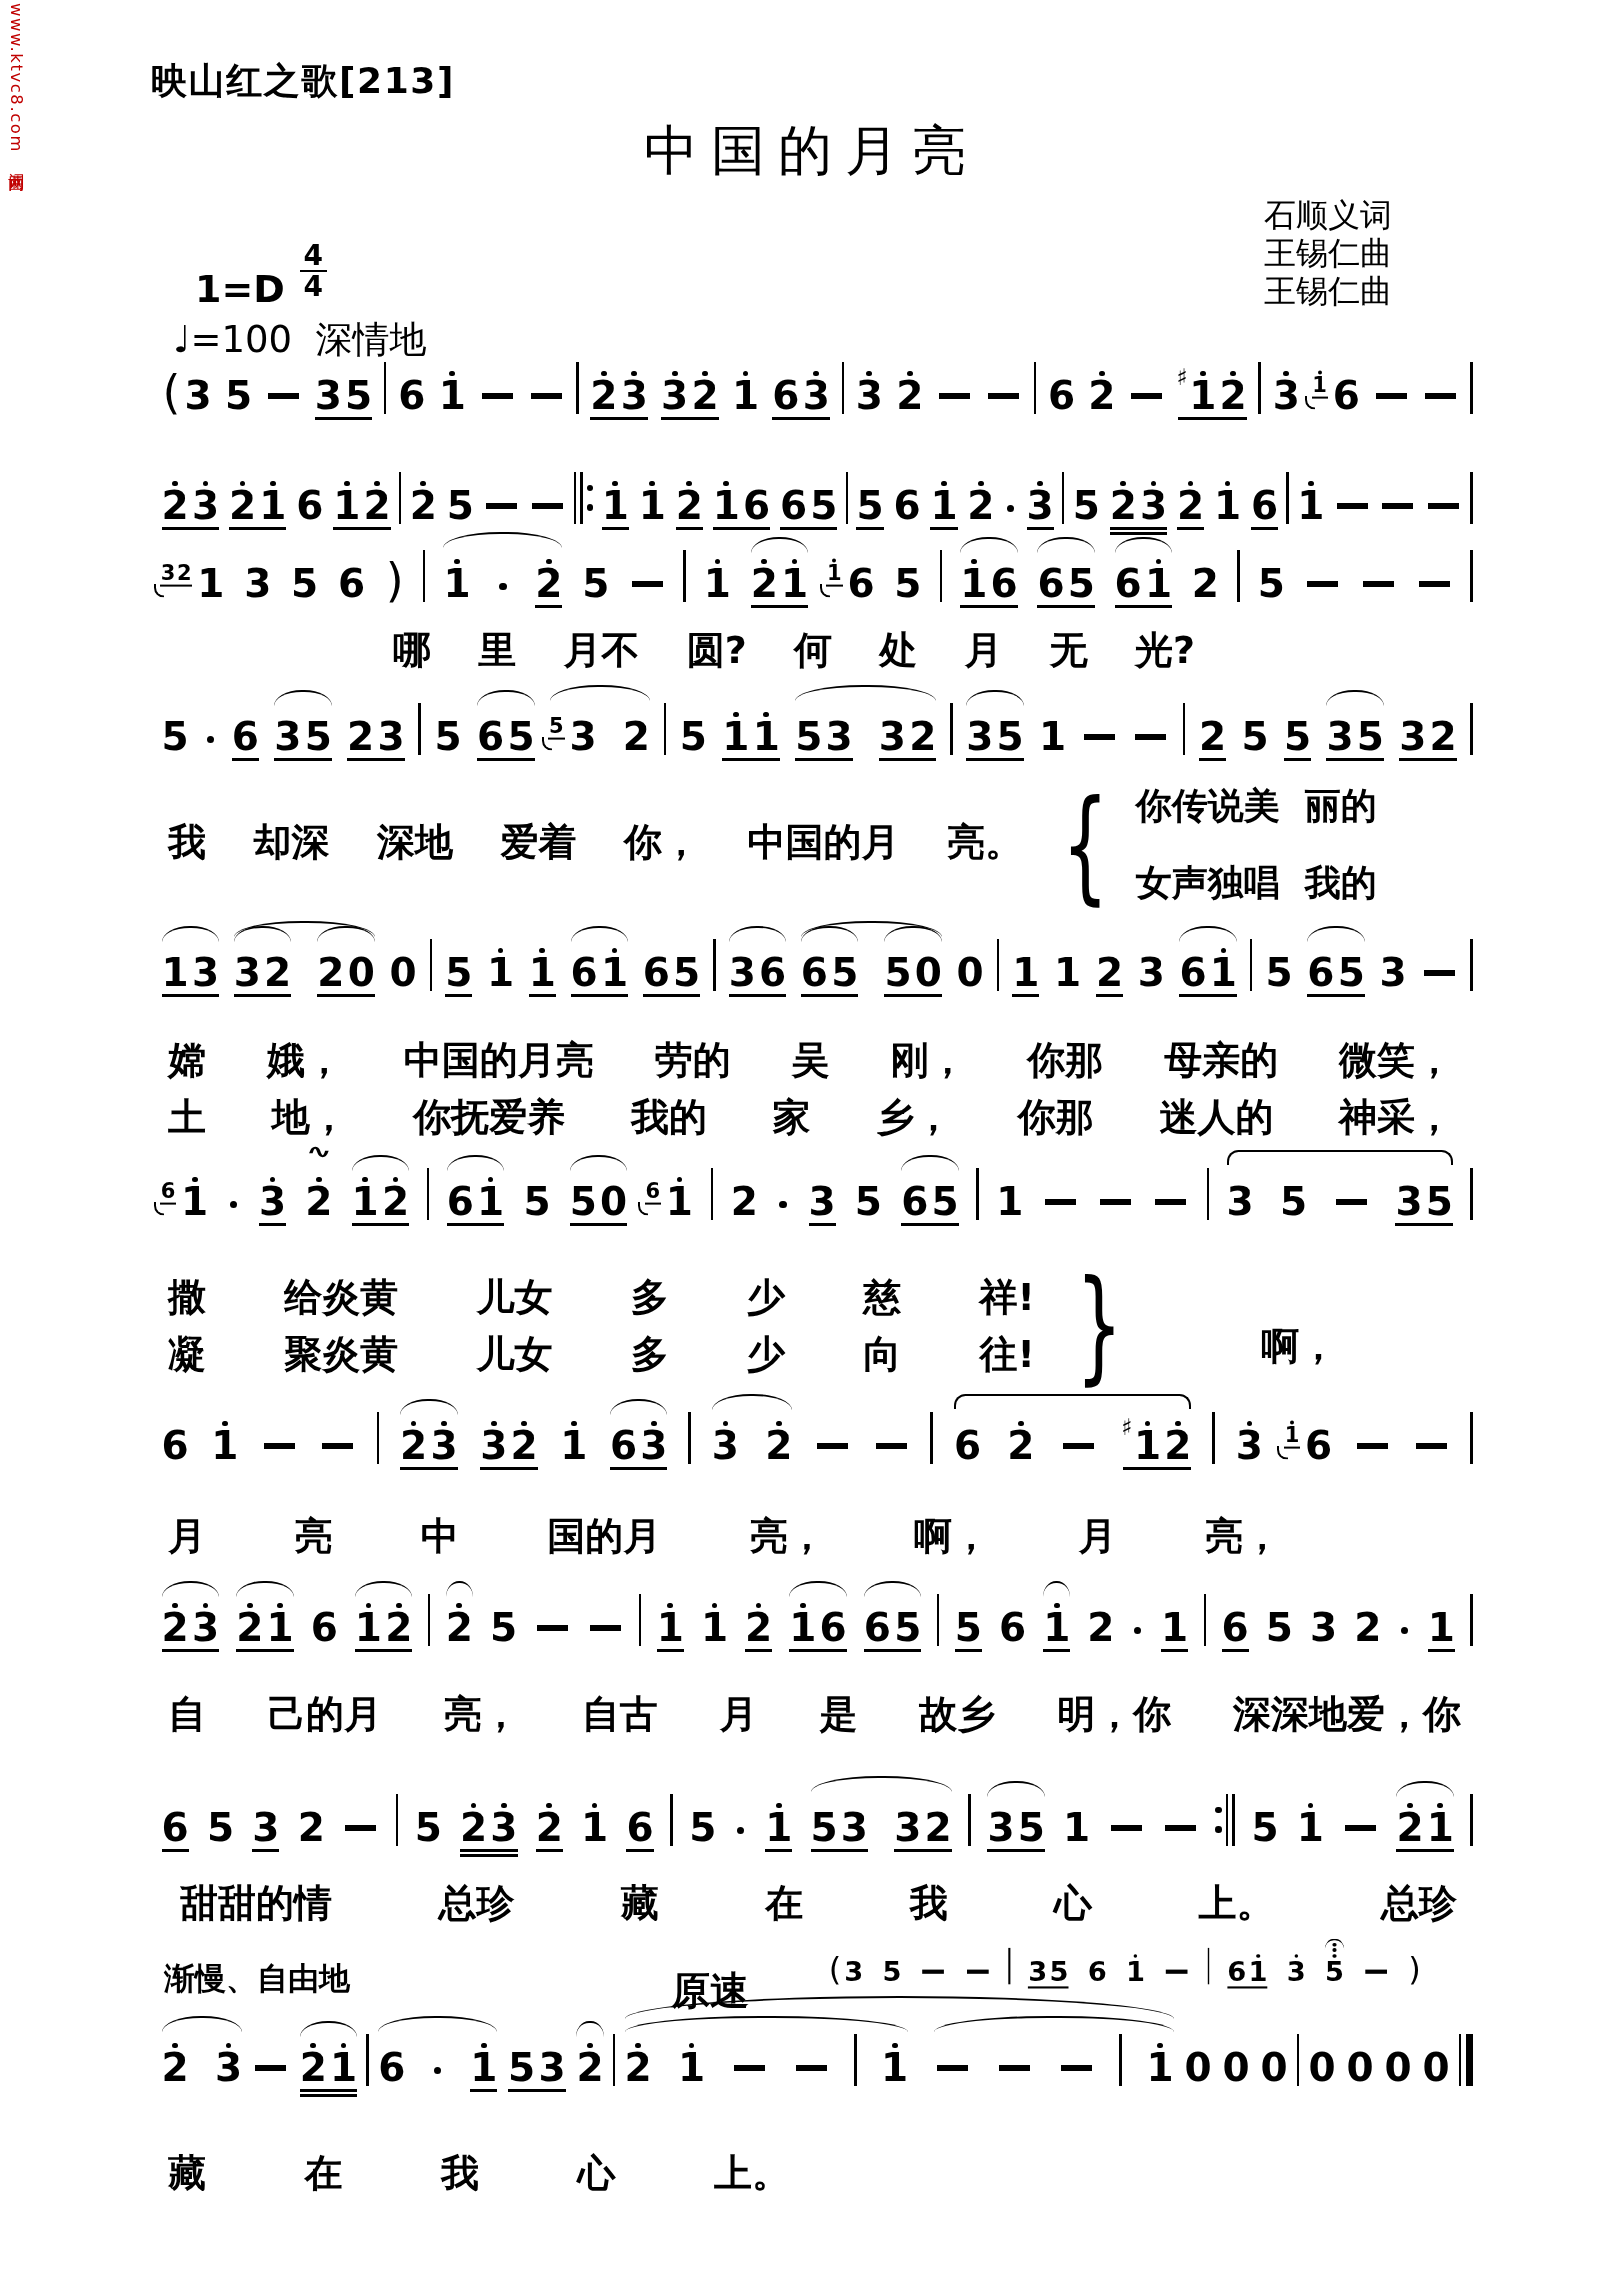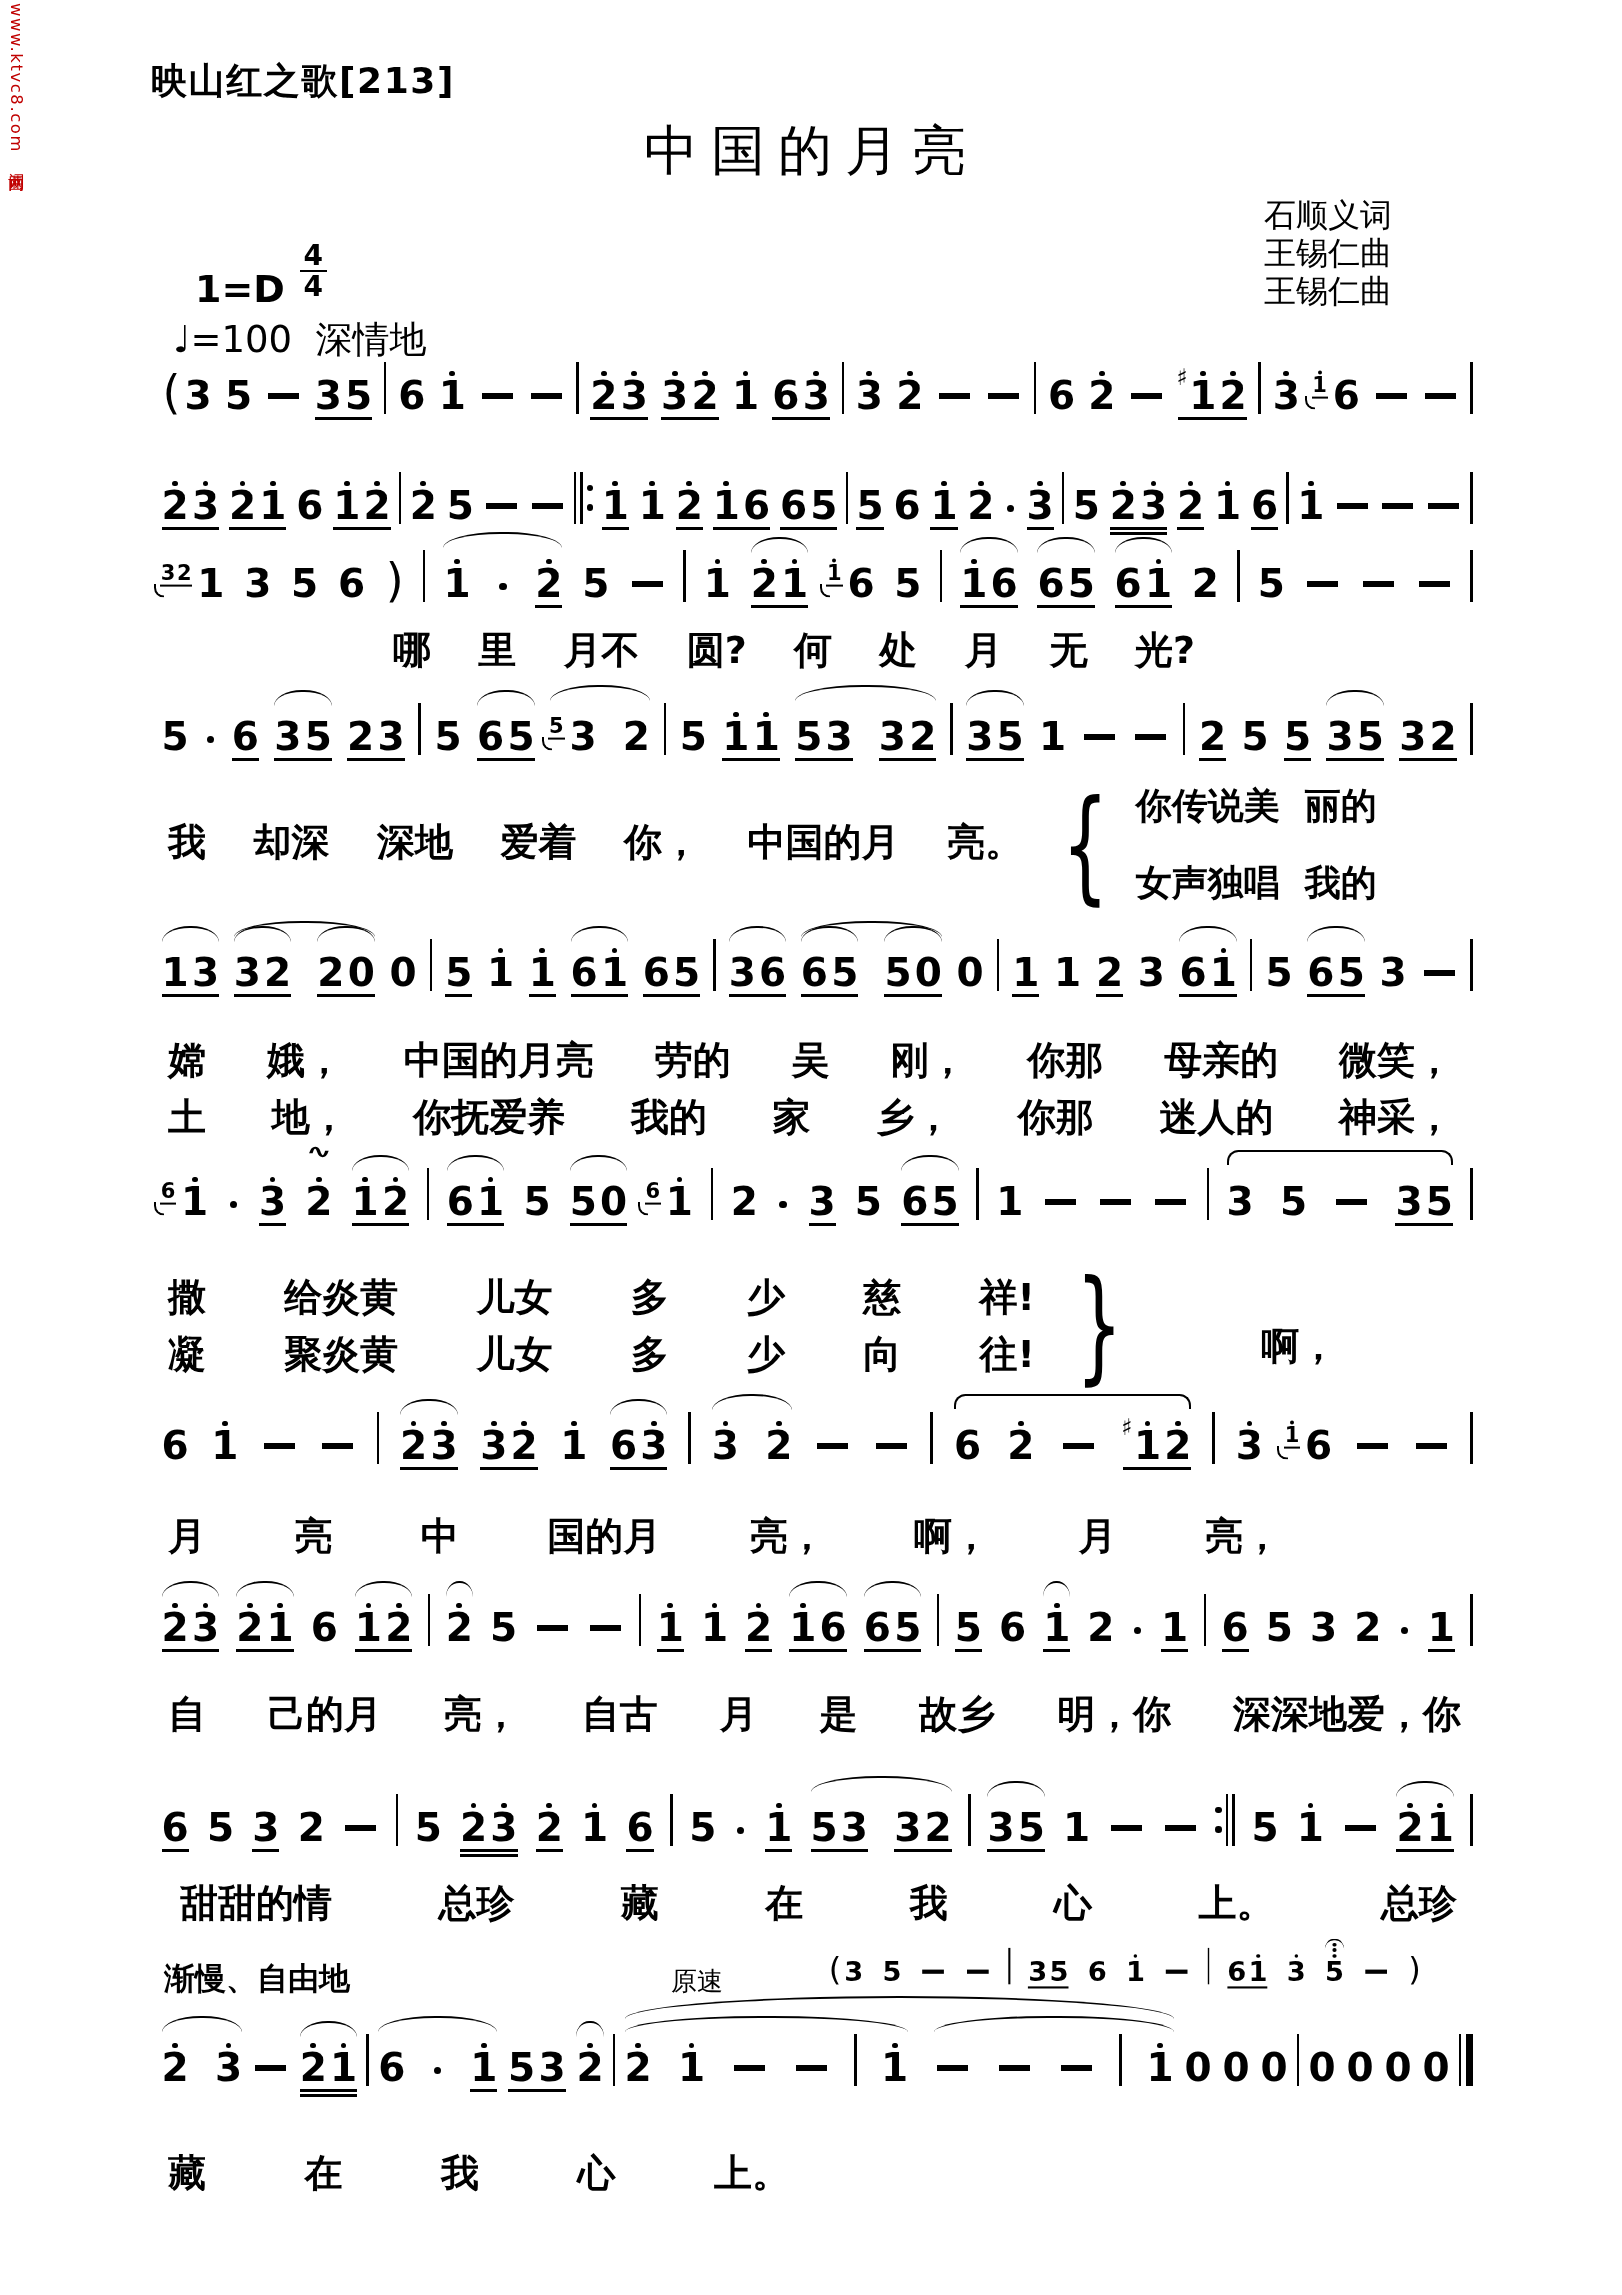--- a/index.html
+++ b/index.html
@@ -15,21 +15,21 @@
   .subtitle{position:absolute;left:0;right:0;top:260px;text-align:center;
             font-size:34px;letter-spacing:9.8px;}
   .keysig{position:absolute;left:195px;top:231px;display:flex;align-items:center;gap:14.7px;}
   .tonic{font-size:38px;font-weight:700;margin-top:36px;}
   .meter{display:inline-flex;flex-direction:column;align-items:center;
          font-size:28px;font-weight:700;line-height:1.05;}
   .meter .den{border-top:2.5px solid #000;padding:0 4.1px;}
   .meter .num{padding:0 4.1px;}
   .tempo{position:absolute;left:173px;top:315px;font-size:37px;font-weight:400;white-space:pre;}
   .ritlabel{position:absolute;left:164px;top:1958px;font-size:31px;font-weight:700;}
-  .atempolabel{position:absolute;left:671px;top:1964px;font-size:26px;font-weight:400;}
+  .atempolabel{position:absolute;left:671px;top:1964px;font-size:39px;font-weight:700;}
   
   .couplet{position:absolute;left:1046px;top:782px;display:flex;align-items:center;gap:11.5px;}
   .brace{font-size:123px;font-weight:400;line-height:1;transform:scaleX(.6);}
   .cpl-lines{display:flex;flex-direction:column;gap:28px;font-size:36px;font-weight:600;}
   .cpl-lines span{white-space:pre;}
   .interject{position:absolute;left:1060px;top:1264px;display:flex;align-items:center;}
   .interj-text{font-size:38px;font-weight:600;margin-left:123px;margin-top:41px;}
   
   #score{position:absolute;inset:0;}
   .mline{position:absolute;display:flex;justify-content:space-between;

